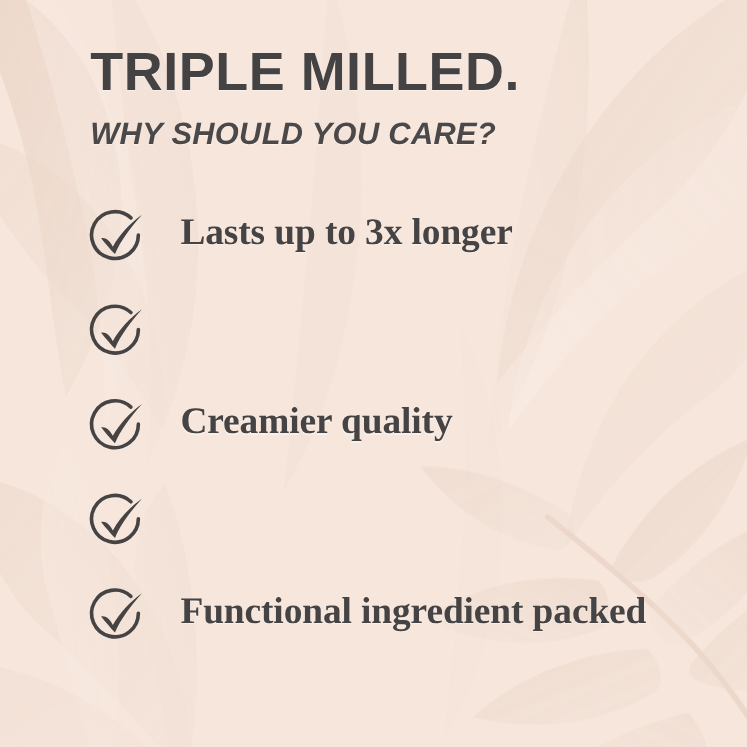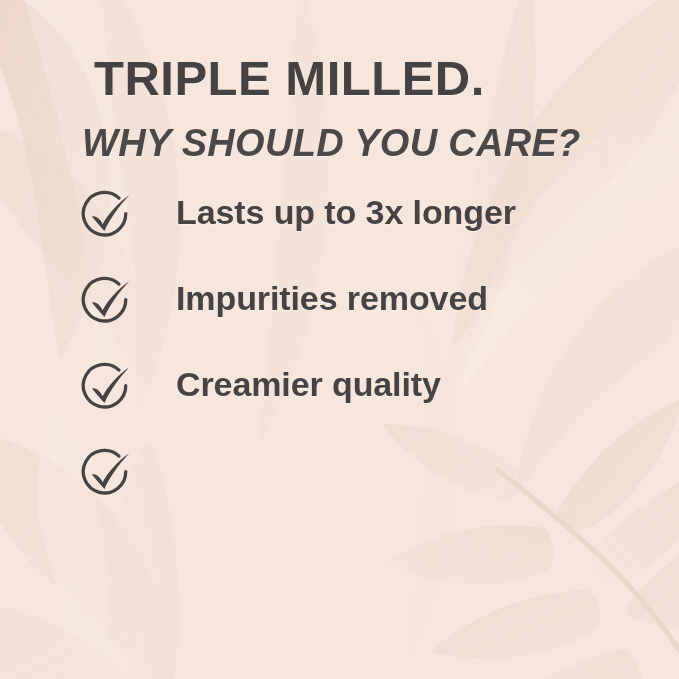--- a/index.html
+++ b/index.html
@@ -35,33 +35,33 @@
   }
 
   .headline-block {
     position: absolute;
     left: 82px;
     top: 38px;
     width: 560px;
   }
 
   .headline {
-    margin: 12px;
+    margin: 0;
     font-size: 49px;
     line-height: 57px;
     font-weight: 800;
     letter-spacing: 0.5px;
     color: #444243;
     text-shadow: 0 1px 0 rgba(255, 252, 250, 0.55);
   }
 
   .subhead {
     margin: 0;
     margin-top: 3px;
-    font-size: 38px;
+    font-size: 28px;
     line-height: 48px;
     font-weight: 700;
     font-style: italic;
     letter-spacing: 0.3px;
     color: #4b4849;
     text-shadow: 0 1px 0 rgba(255, 252, 250, 0.5);
   }
 
   
   #benefits {
@@ -72,21 +72,22 @@
     list-style: none;
     margin: 0;
     padding: 0;
   }
 
   .benefit-row {
     position: relative;
     min-height: 86px;
     display: flex;
     align-items: flex-start;
-    gap: 12px;
+    gap: 0;
+    font-family: Liberation Serif, serif;
   }
 
   .check-icon {
     flex: 0 0 auto;
     width: 58px;
     height: 58px;
     margin-top: 1px;
     display: block;
   }
 
@@ -181,34 +182,40 @@
           <path d="M 16.5,30.5 C 20.5,29.5 24.5,32.5 27.5,38.5 C 33.5,27.5 43.5,16.5 55,8.5 C 44,20.5 34.5,33.5 29.5,45.5 C 25.5,41.5 20.5,35.5 16.5,30.5 Z" fill="#454343"></path>
         </svg>
         <span class="benefit-text">Lasts up to 3x longer</span>
       </li>
 
       <li class="benefit-row">
         <svg class="check-icon" viewBox="0 0 60 60" aria-hidden="true">
           <path d="M 44.5,11.5 A 22 22 0 1 0 51.5,27.5" fill="none" stroke="#454343" stroke-width="3.4" stroke-linecap="round"></path>
           <path d="M 16.5,30.5 C 20.5,29.5 24.5,32.5 27.5,38.5 C 33.5,27.5 43.5,16.5 55,8.5 C 44,20.5 34.5,33.5 29.5,45.5 C 25.5,41.5 20.5,35.5 16.5,30.5 Z" fill="#454343"></path>
         </svg>
-        <span class="benefit-text">Impurities removed</span>
       </li>
 
       <li class="benefit-row">
         <svg class="check-icon" viewBox="0 0 60 60" aria-hidden="true">
           <path d="M 44.5,11.5 A 22 22 0 1 0 51.5,27.5" fill="none" stroke="#454343" stroke-width="3.4" stroke-linecap="round"></path>
           <path d="M 16.5,30.5 C 20.5,29.5 24.5,32.5 27.5,38.5 C 33.5,27.5 43.5,16.5 55,8.5 C 44,20.5 34.5,33.5 29.5,45.5 C 25.5,41.5 20.5,35.5 16.5,30.5 Z" fill="#454343"></path>
         </svg>
         <span class="benefit-text">Creamier quality</span>
       </li>
 
       <li class="benefit-row">
         <svg class="check-icon" viewBox="0 0 60 60" aria-hidden="true">
           <path d="M 44.5,11.5 A 22 22 0 1 0 51.5,27.5" fill="none" stroke="#454343" stroke-width="3.4" stroke-linecap="round"></path>
           <path d="M 16.5,30.5 C 20.5,29.5 24.5,32.5 27.5,38.5 C 33.5,27.5 43.5,16.5 55,8.5 C 44,20.5 34.5,33.5 29.5,45.5 C 25.5,41.5 20.5,35.5 16.5,30.5 Z" fill="#454343"></path>
         </svg>
       </li>
 
+      <li class="benefit-row">
+        <svg class="check-icon" viewBox="0 0 60 60" aria-hidden="true">
+          <path d="M 44.5,11.5 A 22 22 0 1 0 51.5,27.5" fill="none" stroke="#454343" stroke-width="3.4" stroke-linecap="round"></path>
+          <path d="M 16.5,30.5 C 20.5,29.5 24.5,32.5 27.5,38.5 C 33.5,27.5 43.5,16.5 55,8.5 C 44,20.5 34.5,33.5 29.5,45.5 C 25.5,41.5 20.5,35.5 16.5,30.5 Z" fill="#454343"></path>
+        </svg>
+        <span class="benefit-text">Functional ingredient packed</span>
+      </li>
 
     </ul>
   </div>
 </div>
 
 </body></html>

